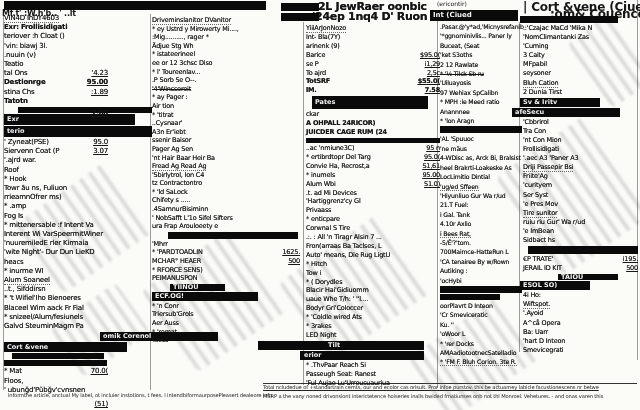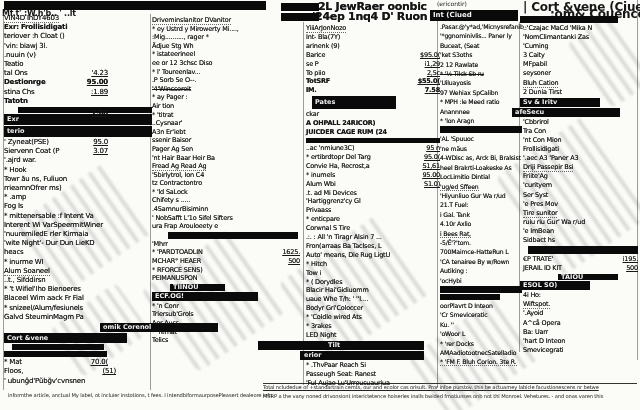--- a/index.html
+++ b/index.html
@@ -74,25 +74,26 @@
       <div class="row b"><span>Exr: Frollisidigati</span></div>
       <div class="row"><span>teriover :h Cloat ()</span></div>
       <div class="row"><span>'vin: biawj 3l.</span></div>
       <div class="row"><span>.nuuin (v)</span></div>
       <div class="row"><span>Teatio</span></div>
       <div class="row"><span>tal Ons</span><span class="price" style="right: 42px;">'4.23</span></div>
       <div class="row b"><span>Destionrge</span><span class="price" style="right: 42px;">95.00</span></div>
       <div class="row"><span>stina Chs</span><span class="price" style="right: 42px;">:1.89</span></div>
       <div class="row b"><span>Tatotn</span><span class="price" style="right: 42px; margin-top: 12px;">7,00</span></div>
       <div class="bar" style="width: 134px; height: 6px; line-height: 6px; margin-left: 14px;"></div>
-      <div class="bar" style="width: 148px; height: 11px; line-height: 11px;">Exr</div>
+      <div class="bar" style="width: 131px; height: 11px; line-height: 11px;">Exr</div>
       <div class="bar" style="width: 148px; height: 11px; line-height: 11px;">terio</div>
       <div class="row"><span>' Zyneat(PSE)</span><span class="price" style="right: 42px;">95.0</span></div>
       <div class="row"><span>Siervenn Coat (P</span><span class="price" style="right: 42px;">3.07</span></div>
       <div class="row"><span>'.ajrd war.</span></div>
+      <div class="row"><span>Roof</span></div>
       <div class="row"><span>*  Hook</span></div>
       <div class="row"><span>Towr ău ns, Fuliuon</span></div>
       <div class="row"><span>rrieamnOfrer ms)</span></div>
       <div class="row"><span>*  .amp</span></div>
       <div class="row"><span>Fog Is</span></div>
       <div class="row"><span>* mittenersable :f Intent Va</span></div>
       <div class="row"><span>Interent Wi VarSpeermitWiner</span></div>
       <div class="row"><span>'nuuremiledE rler Kirmaia</span></div>
       <div class="row"><span>'wite Night'- Dur Dun LieKD</span></div>
       <div class="row"><span>heacs</span></div>
@@ -101,21 +102,21 @@
       <div class="row"><span>..t., Sifddirsn</span></div>
       <div class="row"><span>* 't Wifiel'Iho Bienoeres</span></div>
       <div class="row"><span>Blaceel Wim aack Fr Fial</span></div>
       <div class="row"><span>* snizeel/Alum/fesiunels</span></div>
       <div class="row"><span>Galvd SteuminMagm Pa</span></div>
       <div class="bar" style="width: 118px; height: 9px; line-height: 9px; margin-left: 96px;">omik Corenol</div>
       <div class="bar" style="width: 123px; height: 10px; line-height: 10px; ">Cort &amp;vene</div>
       <div class="bar" style="width: 92px; height: 6px; line-height: 6px; margin-left: 8px;"></div>
       <div class="bar" style="width: 103px; height: 6px; line-height: 6px;"></div>
       <div class="row"><span>*   Mat</span><span class="price" style="right: 42px;">70.0(</span></div>
-      <div class="row"><span>Floos,</span><span class="price" style="right: 34px;">(51)</span></div>
+      <div class="row"><span>Floos,</span><span class="price" style="right: 42px; margin-top: 23px;">(51)</span></div>
       <div class="row"><span>' ubunğd'Pŭbğv'cvnsnen</span></div>
     </div>
     <div class="col" style="left: 152px; top: 16px; width: 150px; line-height: 8.6px; font-size: 6.5px;">
       <div class="row u"><span>Driveminslanitor DVanitor</span></div>
       <div class="row"><span>* ey Ustrd y Mirowerty Mi....,</span></div>
       <div class="row"><span>:Mig.........., rager *</span></div>
       <div class="row"><span>Ädjue Stg Wh</span></div>
       <div class="row"><span>* istateerineel</span></div>
       <div class="row"><span>ee or 12 3chsc Diso</span></div>
       <div class="row"><span>* l' Toureenlav...</span></div>
@@ -150,24 +151,24 @@
       <div class="row"><span>Aer Auss</span></div>
       <div class="row"><span>* 'remat</span></div>
       <div class="row"><span>Telics</span></div>
     </div>
     <div class="col" style="left: 306px; top: 24px; width: 134px; line-height: 8.9px; font-size: 6.5px;">
       <div class="row u"><span>YiiiArJonNozo</span></div>
       <div class="row"><span>Int- Bla(7Y)</span></div>
       <div class="row"><span>arinenk (9)</span></div>
       <div class="row"><span>Barice</span><span class="price" style="right: 0px;">$95.0(</span></div>
       <div class="row"><span>se P</span><span class="price" style="right: 0px;">i1,29</span></div>
-      <div class="row"><span>To piio</span><span class="price" style="right: 0px;">2,5c</span></div>
+      <div class="row"><span>To ajrd</span><span class="price" style="right: 0px;">2,5c</span></div>
       <div class="row b"><span>TotSRF</span><span class="price" style="right: 0px;">$55.0(</span></div>
       <div class="row b"><span>lM.</span><span class="price" style="right: 0px;">7.58</span></div>
-      <div class="bar" style="width: 84px; height: 13px; line-height: 13px; margin-left: 6px;">Pates</div>
+      <div class="bar" style="width: 116px; height: 13px; line-height: 13px; margin-left: 6px;">Pates</div>
       <div class="row"><span>ckar</span></div>
       <div class="row b"><span>A OHPALL 24RICOR)</span></div>
       <div class="row b"><span>JUICDER CAGE RUM (24</span></div>
       <div class="bar" style="width: 134px; height: 5px; line-height: 5px;"></div>
       <div class="row"><span>..ac 'nmiune3C)</span><span class="price" style="right: 0px;">95 n</span></div>
       <div class="row"><span>* ertibrdtopr Del Targ</span><span class="price" style="right: 0px;">95.0(</span></div>
       <div class="row"><span>Convie Ha, Recrost,a</span><span class="price" style="right: 0px;">S1,61</span></div>
       <div class="row"><span>* inumels</span><span class="price" style="right: 0px;">95.00</span></div>
       <div class="row"><span>Alum Wbi</span><span class="price" style="right: 0px;">S1.0)</span></div>
       <div class="row"><span>.t. ad Mi Devices</span></div>

